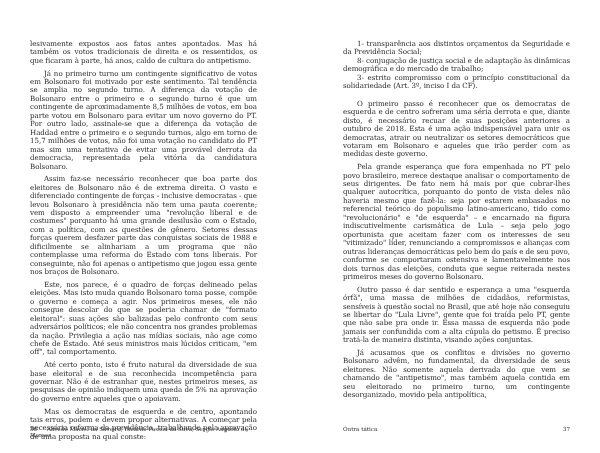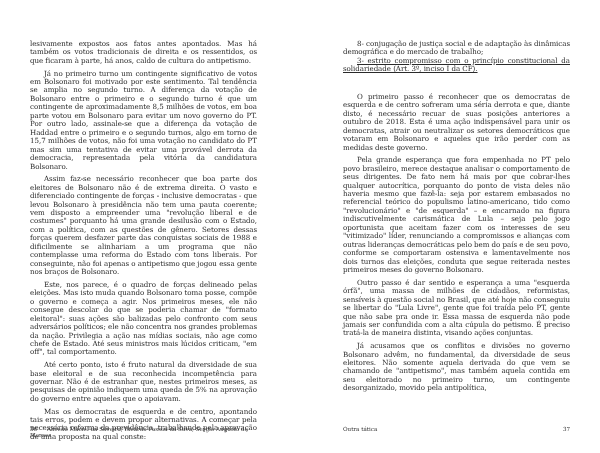--- a/index.html
+++ b/index.html
@@ -6,21 +6,21 @@
   body { width: 600px; height: 453px; background: #ffffff; position: relative; overflow: hidden; font-family: "DejaVu Serif", serif; color: #2a2a2a; }
   .page { position: absolute; top: 0; width: 300px; height: 453px; }
   .page.left { left: 0; }
   .page.right { left: 300px; }
   .body-text { position: absolute; top: 40px; font-size: 7.1px; line-height: 8.45px; text-align: justify; letter-spacing: -0.05px; }
   .page.left .body-text { left: 30px; width: 227px; }
   .page.right .body-text { left: 43px; width: 227px; }
   .body-text p { margin: 0 0 4.2px 0; text-indent: 14px; }
   .body-text p.noindent { text-indent: 0; }
   .body-text p.item { margin: 0; text-indent: 14px; }
-  .body-text p.item.last { margin-bottom: 19px; text-decoration: underline; }
+  .body-text p.item.last { margin-bottom: 9px; }
   .footer { position: absolute; top: 426px; font-size: 5.6px; color: #333; }
   .page.left .footer { left: 30px; width: 227px; }
   .page.right .footer { left: 43px; width: 227px; }
   .folio-num { display: inline-block; width: 17px; }
   .footer .right-num { position: absolute; right: 0; top: 0; }
 </style>
 </head>
 <body>
 
 <div class="page left">
@@ -32,20 +32,21 @@
     <p>Até certo ponto, isto é fruto natural da diversidade de sua base eleitoral e de sua reconhecida incompetência para governar. Não é de estranhar que, nestes primeiros meses, as pesquisas de opinião indiquem uma queda de 5% na aprovação do governo entre aqueles que o apoiavam.</p>
     <p>Mas os democratas de esquerda e de centro, apontando tais erros, podem e devem propor alternativas. A começar pela necessária reforma da previdência, trabalhando pela aprovação de uma proposta na qual conste:</p>
   </div>
   <div class="footer">
     <span class="folio-num">36</span><span>Alfredo Maciel da Silveira; Ricardo Pessoa da Silva; Sergio Augusto de Moraes</span>
   </div>
 </div>
 
 <div class="page right">
   <div class="body-text">
+    <p class="item">1- transparência aos distintos orçamentos da Seguridade e da Previdência Social;</p>
     <p class="item">8- conjugação de justiça social e de adaptação às dinâmicas demográfica e do mercado de trabalho;</p>
     <p class="item last">3- estrito compromisso com o princípio constitucional da solidariedade (Art. 3º, inciso I da CF).</p>
     <p>O primeiro passo é reconhecer que os democratas de esquerda e de centro sofreram uma séria derrota e que, diante disto, é necessário recuar de suas posições anteriores a outubro de 2018. Esta é uma ação indispensável para unir os democratas, atrair ou neutralizar os setores democráticos que votaram em Bolsonaro e aqueles que irão perder com as medidas deste governo.</p>
     <p>Pela grande esperança que fora empenhada no PT pelo povo brasileiro, merece destaque analisar o comportamento de seus dirigentes. De fato nem há mais por que cobrar-lhes qualquer autocrítica, porquanto do ponto de vista deles não haveria mesmo que fazê-la: seja por estarem embasados no referencial teórico do populismo latino-americano, tido como "revolucionário" e "de esquerda" – e encarnado na figura indiscutivelmente carismática de Lula – seja pelo jogo oportunista que aceitam fazer com os interesses de seu "vitimizado" líder, renunciando a compromissos e alianças com outras lideranças democráticas pelo bem do país e de seu povo, conforme se comportaram ostensiva e lamentavelmente nos dois turnos das eleições, conduta que segue reiterada nestes primeiros meses do governo Bolsonaro.</p>
     <p>Outro passo é dar sentido e esperança a uma "esquerda órfã", uma massa de milhões de cidadãos, reformistas, sensíveis à questão social no Brasil, que até hoje não conseguiu se libertar do "Lula Livre", gente que foi traída pelo PT, gente que não sabe pra onde ir. Essa massa de esquerda não pode jamais ser confundida com a alta cúpula do petismo. É preciso tratá-la de maneira distinta, visando ações conjuntas.</p>
     <p>Já acusamos que os conflitos e divisões no governo Bolsonaro advêm, no fundamental, da diversidade de seus eleitores. Não somente aquela derivada do que vem se chamando de "antipetismo", mas também aquela contida em seu eleitorado no primeiro turno, um contingente desorganizado, movido pela antipolítica,</p>
   </div>
   <div class="footer">
     <span>Outra tática</span>
     <span class="right-num">37</span>

